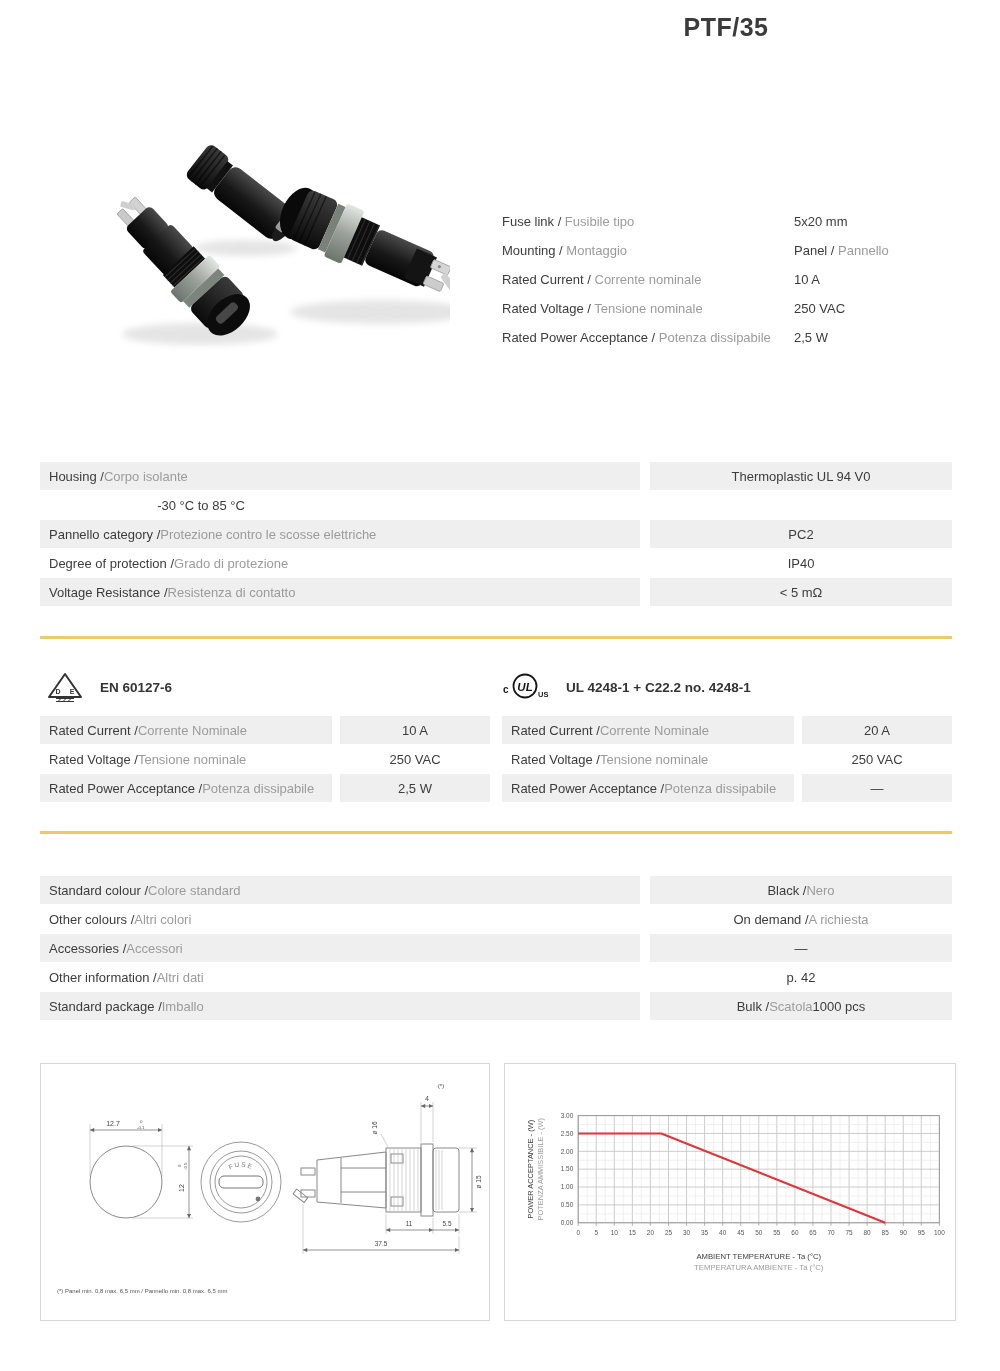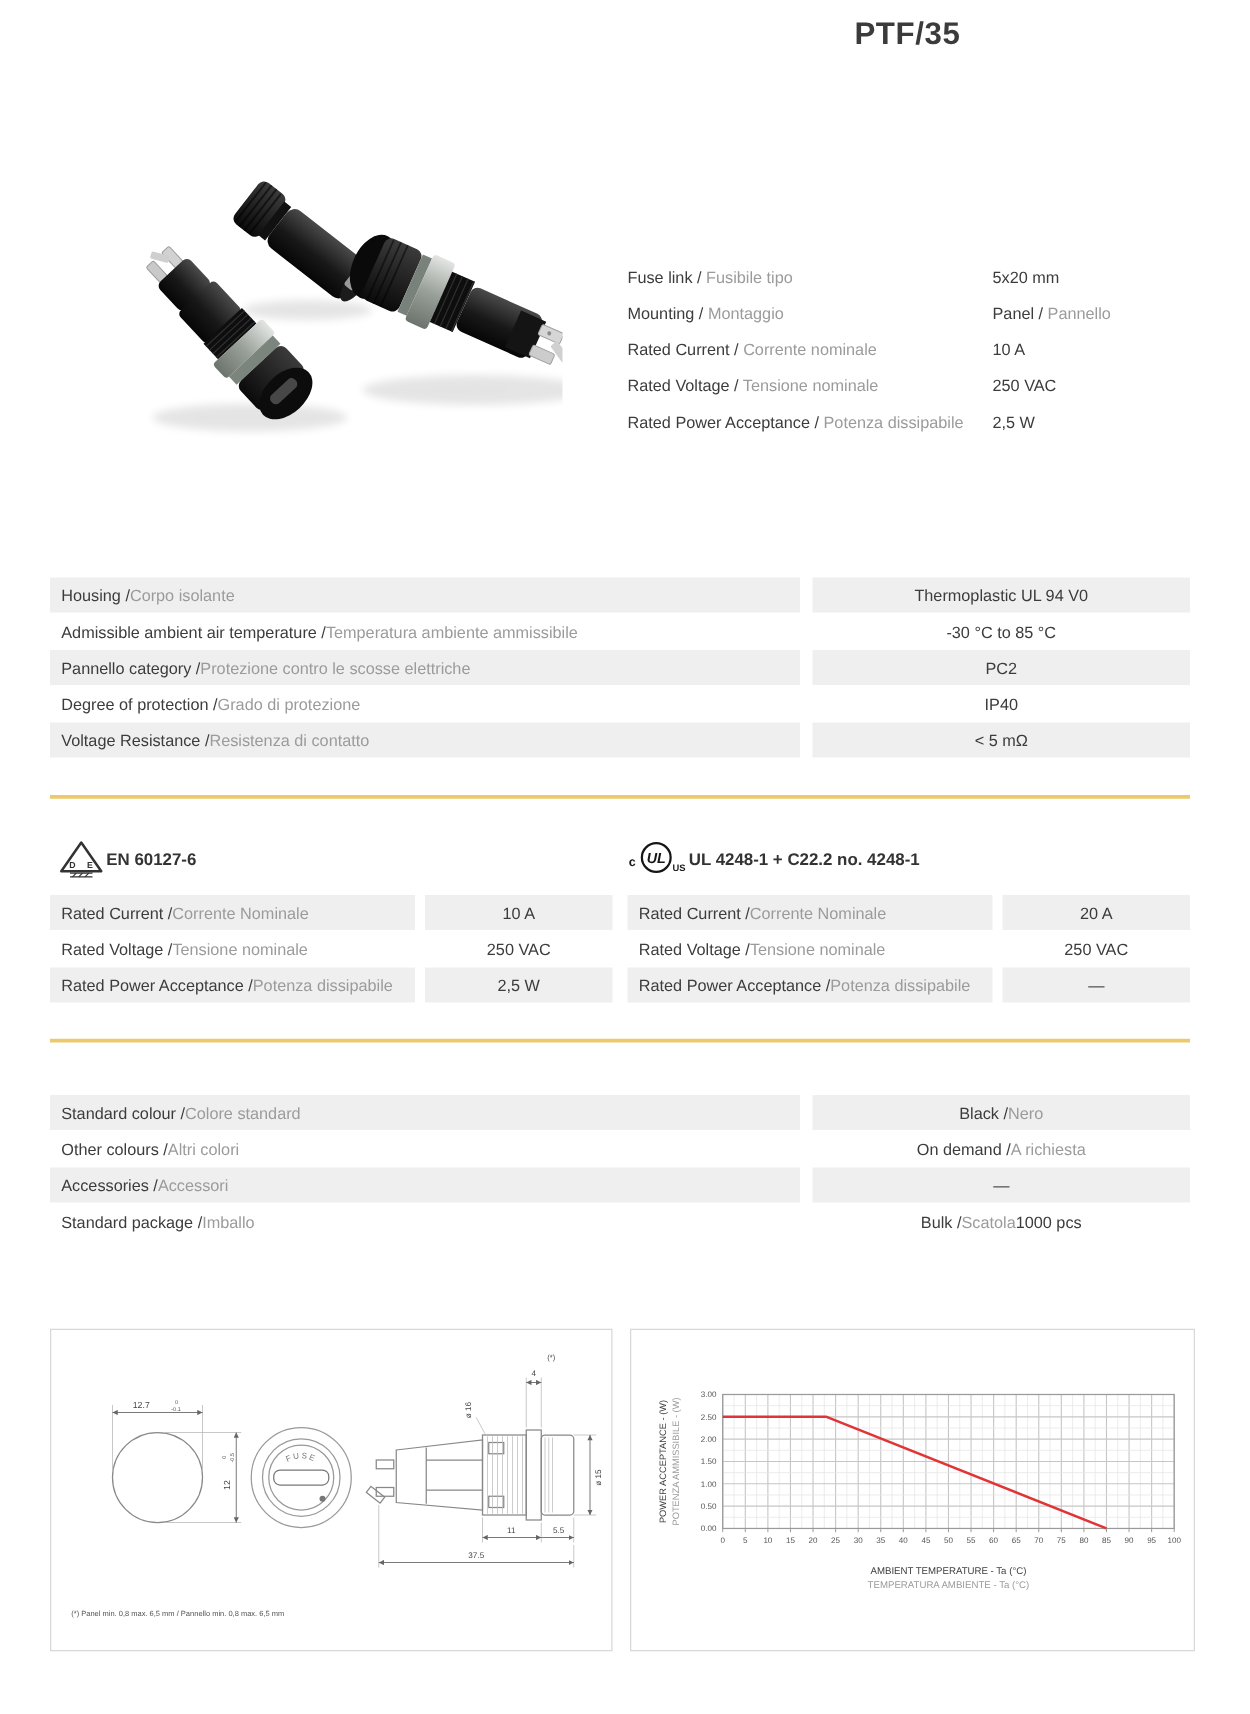--- a/index.html
+++ b/index.html
@@ -29,21 +29,21 @@
   .t-cert{width:450px;}
   .t-cert .tcl{width:283px;}
   .t-cert .tcv{width:150px;margin-left:8px;}
   .t-cert .trow:nth-child(odd) .tcl,
   .t-cert .trow:nth-child(odd) .tcv{background:#efefef;}
   #cert-en-table{left:40px;top:716px;}
   #cert-ul-table{left:502px;top:716px;}
   .divider{position:absolute;left:40px;width:912px;height:3px;background:#ecc96b;}
   #divider-1{top:636px;}
   #divider-2{top:831px;}
-  .cert-header{position:absolute;top:668px;height:38px;display:flex;align-items:center;gap:1px;
+  .cert-header{position:absolute;top:668px;height:38px;display:flex;align-items:center;gap:16px;
                font-weight:bold;font-size:13.5px;color:#333;}
   #cert-en-header{left:46px;}
   #cert-ul-header{left:502px;}
   .panel{position:absolute;top:1063px;height:258px;border:1px solid #d8d8d8;
          box-sizing:border-box;background:#fff;}
   #panel-drawing{left:40px;width:450px;}
   #panel-chart{left:504px;width:452px;}
   svg text{font-family:"Liberation Sans","DejaVu Sans",sans-serif;}
 </style>
 </head>
@@ -166,24 +166,20 @@
       <div class="trow">
         <div class="tcl">
           <span>Housing / </span>
           <span class="mut">Corpo isolante</span>
         </div>
         <div class="tcv">
           <span>Thermoplastic UL 94 V0</span>
         </div>
       </div>
       <div class="trow">
-        <div class="tcl">
-          <span>Admissible ambient air temperature / </span>
-          <span class="mut">Temperatura ambiente ammissibile</span>
-        </div>
         <div class="tcv">
           <span>-30 °C to 85 °C</span>
         </div>
       </div>
       <div class="trow">
         <div class="tcl">
           <span>Pannello category / </span>
           <span class="mut">Protezione contro le scosse elettriche</span>
         </div>
         <div class="tcv">
@@ -319,20 +315,29 @@
           <span class="mut">A richiesta</span>
         </div>
       </div>
       <div class="trow">
         <div class="tcl">
           <span>Accessories / </span>
           <span class="mut">Accessori</span>
         </div>
         <div class="tcv">
           <span>—</span>
+        </div>
+      </div>
+      <div class="trow">
+        <div class="tcl">
+          <span>Other information / </span>
+          <span class="mut">Altri dati</span>
+        </div>
+        <div class="tcv">
+          <span>p. 42</span>
         </div>
       </div>
       <div class="trow">
         <div class="tcl">
           <span>Standard package / </span>
           <span class="mut">Imballo</span>
         </div>
         <div class="tcv">
           <span>Bulk / </span>
           <span class="mut">Scatola </span>

